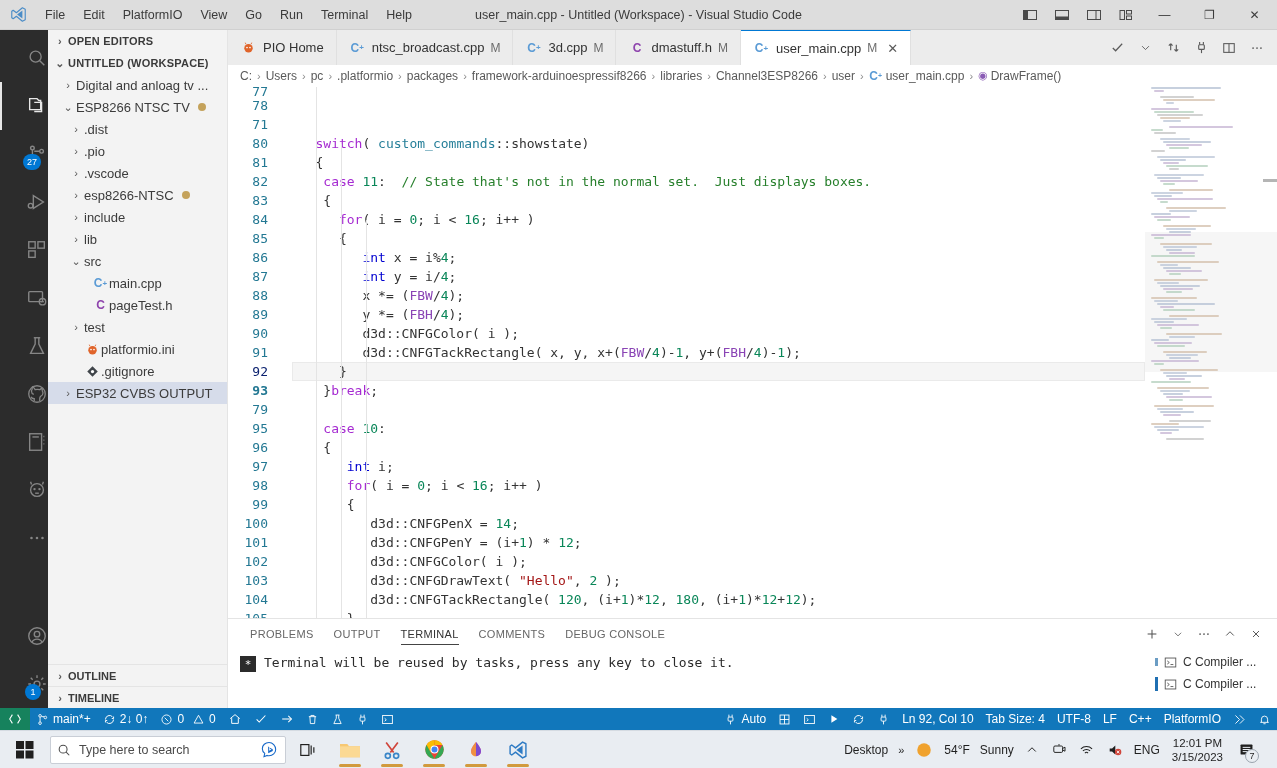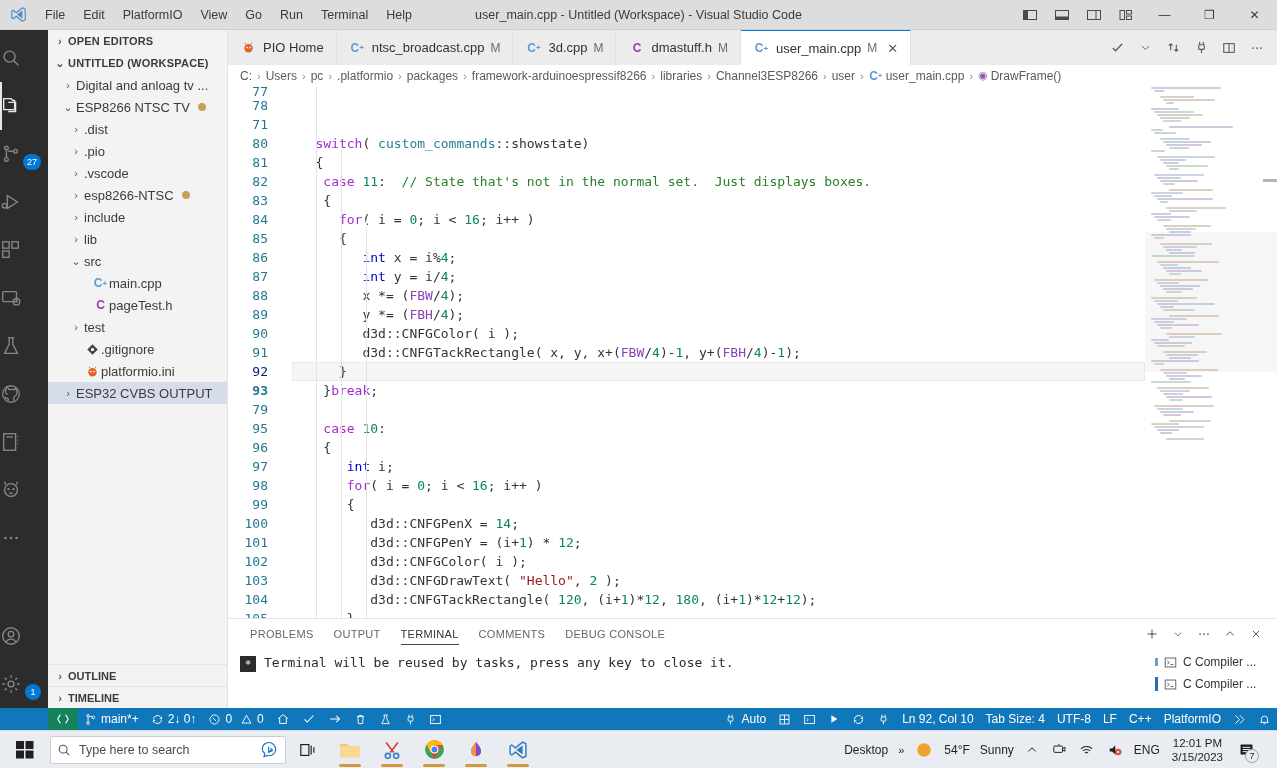--- a/index.html
+++ b/index.html
@@ -30,21 +30,21 @@
   .wctl { width: 45px; height: 30px; display:flex; align-items:center; justify-content:center; font-size:12px; color:#3b3b3b;}
 
   
   .mid { display: flex; flex: 1 1 auto; min-height: 0; }
 
   .activitybar {
     width: 48px; background: #2c2c2c; display: flex; flex-direction: column;
     align-items: center; flex: 0 0 48px; padding-top: 4px;
   }
   .act-icon {
-    width: 48px; height: 48px; display: flex; align-items: center; justify-content: flex-start;
+    width: 48px; height: 48px; display: flex; align-items: center; justify-content: flex-end;
     position: relative; color: #868686;
   }
   .act-icon.active { color: #e7e7e7; }
   .act-icon.active::before {
     content: ""; position: absolute; left: 0; top: 0; bottom: 0; width: 2px; background: #e7e7e7;
   }
   .badge {
     position: absolute; right: 7px; bottom: 8px; background: #0078d4; color: #fff;
     border-radius: 9px; min-width: 16px; height: 16px; font-size: 9px; line-height: 16px;
     text-align: center; padding: 0 4px; font-family: "Liberation Sans", sans-serif;
@@ -162,21 +162,21 @@
   .term-list { width: 128px; flex: 0 0 128px; padding-top: 2px; }
   .tl-row { height: 22px; display:flex; align-items:center; font-size:12px; color:#333; gap:6px; padding-left: 6px;}
   .tl-row .bar { width: 3px; height: 14px; background: #1f6fb2; display:inline-block;}
   .tl-row .bar.dim { background: #6b9dc4; height: 8px;}
 
   
   .statusbar {
     height: 22px; flex: 0 0 22px; background: #1177bb; color: #ffffff; display: flex; align-items: center;
     font-size: 12px; padding: 0 0px;
   }
-  .sb-left { display: flex; align-items: flex-start; padding-left: 48px; }
+  .sb-left { display: flex; align-items: flex-start; }
   .sb-right { margin-left: auto; display: flex; align-items: center; }
   .si { display: flex; align-items: center; gap: 4px; padding: 0 6px; height: 22px; white-space: nowrap;}
   .si.remote { background: #16825d; padding: 0 8px; }
 
   
   .taskbar {
     height: 38px; flex: 0 0 38px; background: #e9edf2; display: flex; align-items: center;
     padding: 0 4px; gap: 2px; border-top: 1px solid #d5dbe2;
   }
   .tb-start { width: 42px; height: 38px; display:flex; align-items:center; justify-content:center;}
@@ -407,42 +407,42 @@
             <span class="label">main.cpp</span>
           </div>
           <div class="row" style="padding-left: 28px;">
             <span class="twisty"></span>
             <span class="fi h-ico">C</span>
             <span class="label">pageTest.h</span>
           </div>
           <div class="row" style="padding-left: 20px;">
             <span class="twisty">›</span>
             <span class="label">test</span>
-          </div>
-          <div class="row" style="padding-left: 20px;">
-            <span class="twisty"></span>
-            <span class="fi">
-              <svg width="13" height="13" viewBox="0 0 16 16">
-                <path d="M8 1.5l6.5 6.5L8 14.5 1.5 8z" fill="#40454a"></path>
-                <circle cx="8" cy="8" r="2" fill="#fff"></circle>
-              </svg>
-            </span>
-            <span class="label">.gitignore</span>
           </div>
           <div class="row" style="padding-left: 20px;">
             <span class="twisty"></span>
             <span class="fi">
               <svg width="13" height="13" viewBox="0 0 20 20">
                 <circle cx="10" cy="11" r="6.5" fill="#e0642a"></circle>
                 <path d="M6 5L5 2.5M14 5l1-2.5" stroke="#e0642a" stroke-width="1.3"></path>
                 <circle cx="7.7" cy="10" r="1.3" fill="#fff"></circle>
                 <circle cx="12.3" cy="10" r="1.3" fill="#fff"></circle>
               </svg>
             </span>
             <span class="label">platformio.ini</span>
+          </div>
+          <div class="row" style="padding-left: 20px;">
+            <span class="twisty"></span>
+            <span class="fi">
+              <svg width="13" height="13" viewBox="0 0 16 16">
+                <path d="M8 1.5l6.5 6.5L8 14.5 1.5 8z" fill="#40454a"></path>
+                <circle cx="8" cy="8" r="2" fill="#fff"></circle>
+              </svg>
+            </span>
+            <span class="label">.gitignore</span>
           </div>
           <div class="row selected" style="padding-left: 12px;">
             <span class="twisty">›</span>
             <span class="label">ESP32 CVBS OUTPUT</span>
           </div>
         </div>
       <div class="sb-bottom">
         <div class="sb-sec-row">
           <span class="twisty">›</span>
           <span>OUTLINE</span>

